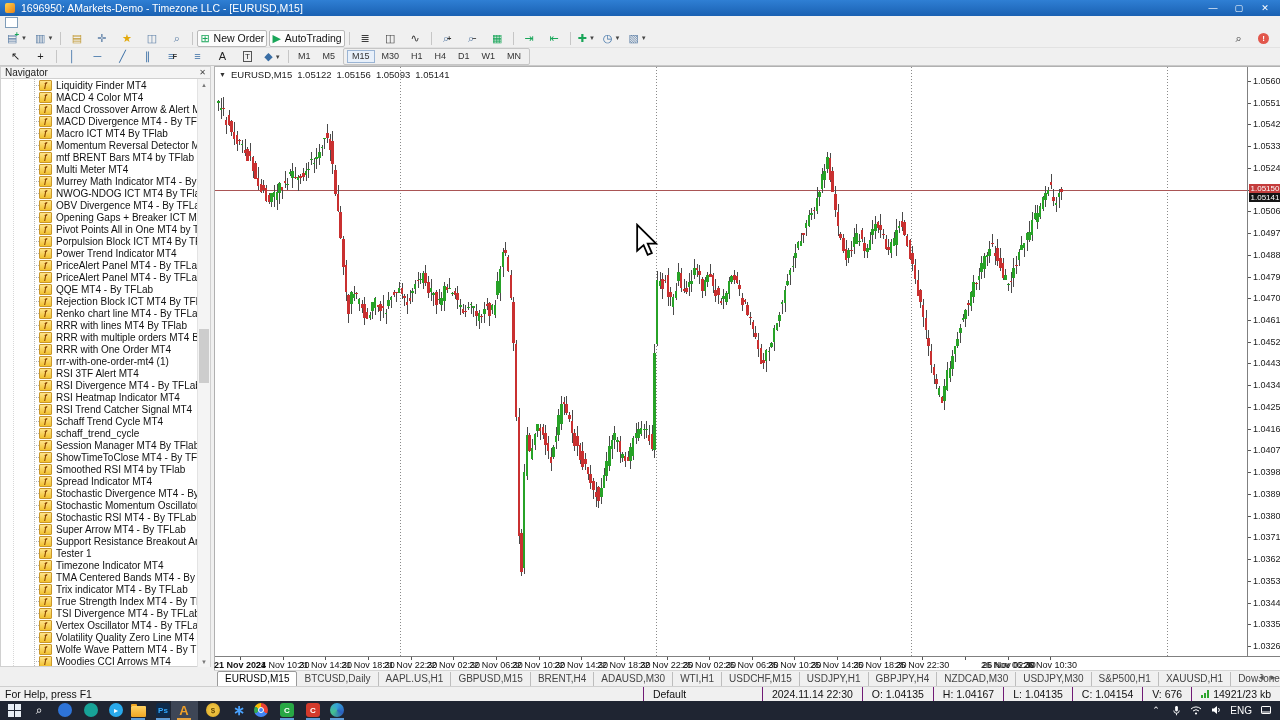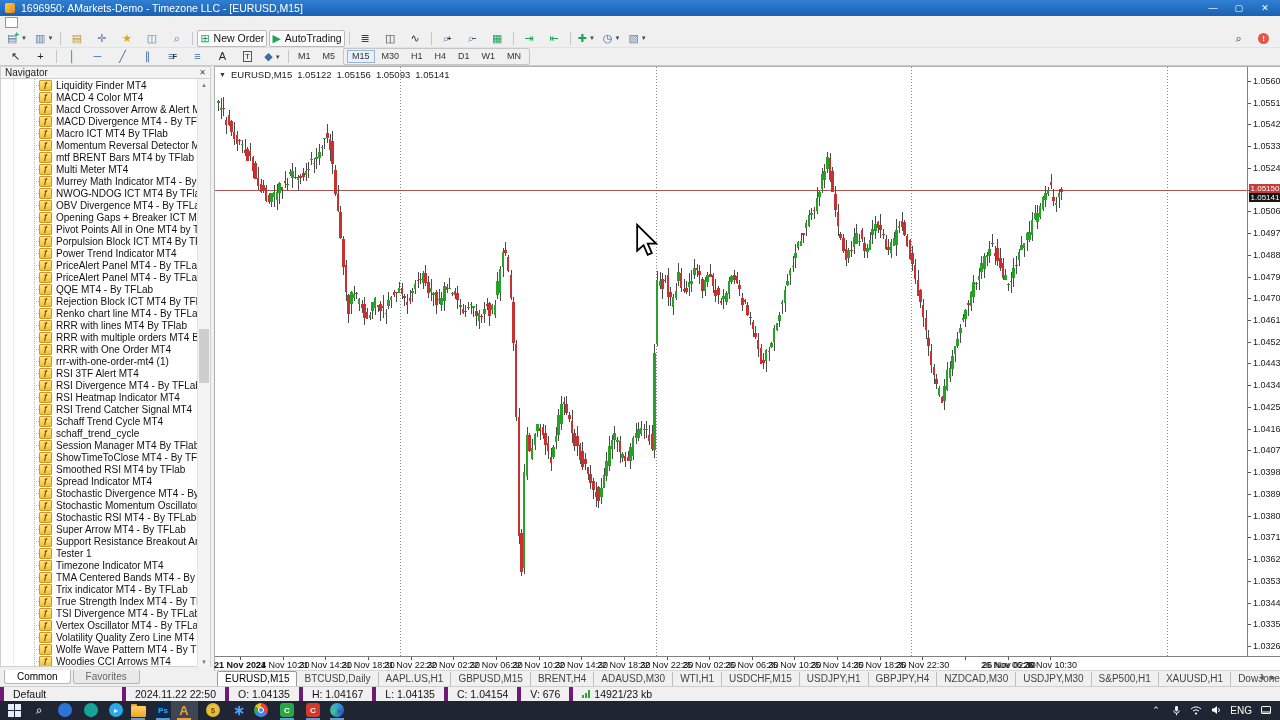--- a/index.html
+++ b/index.html
@@ -90,21 +90,21 @@
   
   .sym-strip{position:absolute;left:214px;top:670px;width:1066px;height:16px;background:#f0f0f0;
     display:flex;align-items:center;padding-left:3px;box-sizing:border-box;border-top:1px solid #d5d5d5;}
   .sym-tab{font-size:10px;color:#444;padding:1px 7px;line-height:12px;border-right:1px solid #bdbdbd;white-space:nowrap;}
   .sym-tab.active{background:#fff;border:1px solid #9a9a9a;color:#000;border-radius:2px 2px 0 0;}
   .sym-arrows{position:absolute;right:3px;top:2px;display:flex;gap:4px;font-size:8px;color:#555;}
   
   .statusbar{position:absolute;left:0;top:686px;width:1280px;height:15px;background:#f0f0f0;
     border-top:1px solid #cfcfcf;display:flex;align-items:center;font-size:10.5px;color:#111;box-sizing:border-box;}
   .sb-help{flex:1;padding-left:5px;}
-  .sb-seg{border-left:4px solid #701a75;padding:0 9px;height:100%;display:flex;align-items:center;white-space:nowrap;gap:4px;}
+  .sb-seg{border-left:1px solid #701a75;padding:0 9px;height:100%;display:flex;align-items:center;white-space:nowrap;gap:4px;}
   .net-bars{display:flex;align-items:flex-end;gap:1px;height:8px;}
   .net-bars i{display:block;width:2px;background:#2ea52e;}
   
   .taskbar{position:absolute;left:0;top:701px;width:1280px;height:19px;background:#1f2532;color:#fff;}
   .task-ic{position:absolute;top:1px;width:16px;height:16px;display:flex;align-items:center;justify-content:center;}
   .task-cell{position:absolute;left:171px;top:0;width:27px;height:19px;background:#3e4656;}
   .task-ul{position:absolute;bottom:0;height:2px;width:14px;background:#5f9bd5;}
   .start-logo{display:grid;grid-template-columns:6px 6px;grid-template-rows:6px 6px;gap:1px;}
   .start-logo i{background:#e8eef5;display:block;}
   .ic-circle{width:14px;height:14px;border-radius:50%;display:flex;align-items:center;justify-content:center;}
@@ -477,24 +477,20 @@
         </div>
         <div class="nav-row">
           <div class="f-ic">ƒ</div>
           <div class="nav-lbl">Woodies CCI Arrows MT4</div>
         </div>
       </div>
     <div class="nav-scroll">
       <span class="nav-arrow" style="top:0">▲</span>
       <span class="nav-arrow" style="bottom:0">▼</span>
       <span class="nav-thumb" style="top:250px;height:54px"></span>
-    </div>
-    <div class="nav-tabs">
-      <span class="nav-tab active">Common</span>
-      <span class="nav-tab">Favorites</span>
     </div>
   </div>
 
   <div class="chart">
     <div class="plot" id="plot">
       <div class="info-line">
         <span class="info-tri">▼</span>
         <span>EURUSD,M15</span>
         <span>1.05122</span>
         <span>1.05156</span>
@@ -1901,22 +1897,23 @@
       <span class="sym-tab">S&amp;P500,H1</span>
       <span class="sym-tab">XAUUSD,H1</span>
       <span class="sym-tab">DowJones30,Daily</span>
       <span class="sym-arrows">
       <span>◄</span>
       <span>►</span>
     </span>
   </div>
 
   <div class="statusbar">
+    <span class="sb-help">For Help, press F1</span>
     <span class="sb-seg" style="width:100px">Default</span>
-    <span class="sb-seg">2024.11.22 22:50</span>
+    <span class="sb-seg">2024.11.14 22:30</span>
     <span class="sb-seg">O: 1.04135</span>
     <span class="sb-seg">H: 1.04167</span>
     <span class="sb-seg">L: 1.04135</span>
     <span class="sb-seg">C: 1.04154</span>
     <span class="sb-seg">V: 676</span>
     <span class="sb-seg">
       <span class="net-bars">
           <i style="height:3px"></i>
           <i style="height:5px"></i>
           <i style="height:8px"></i>

